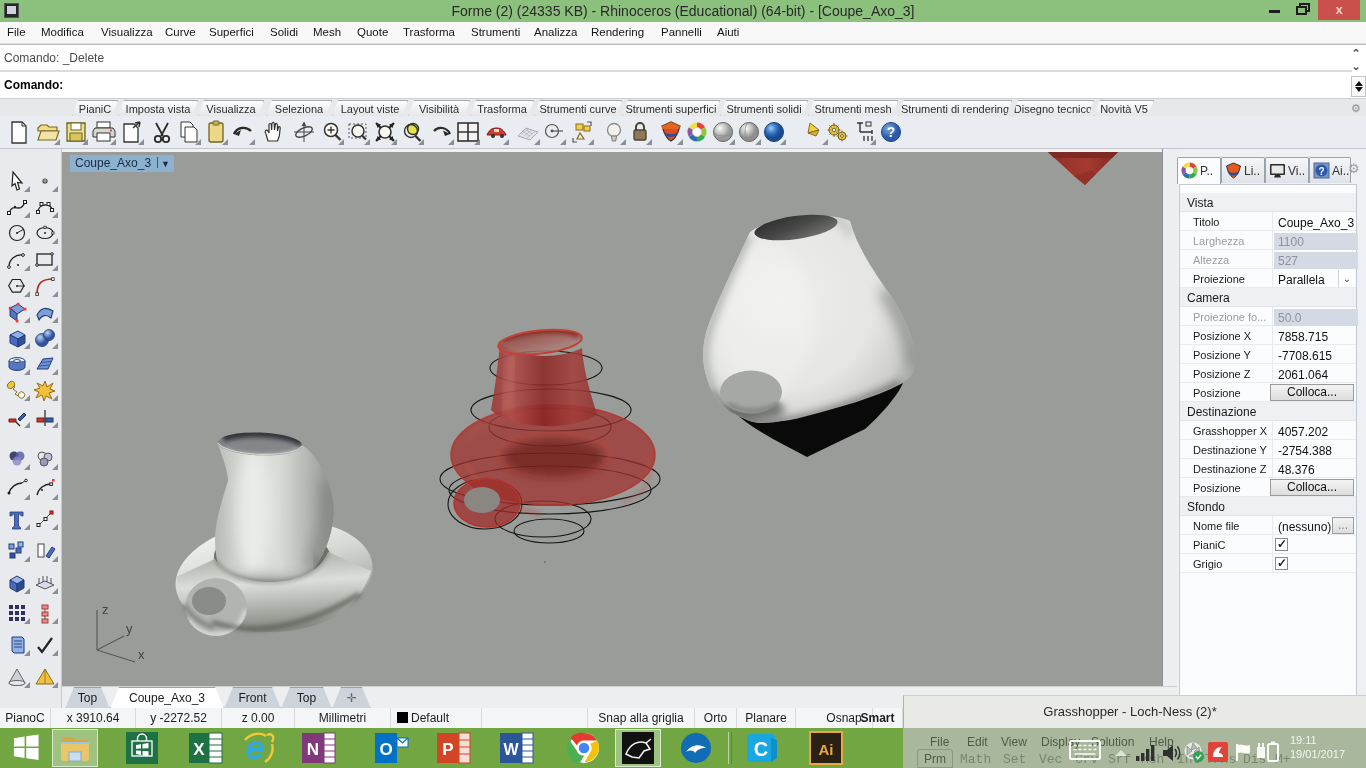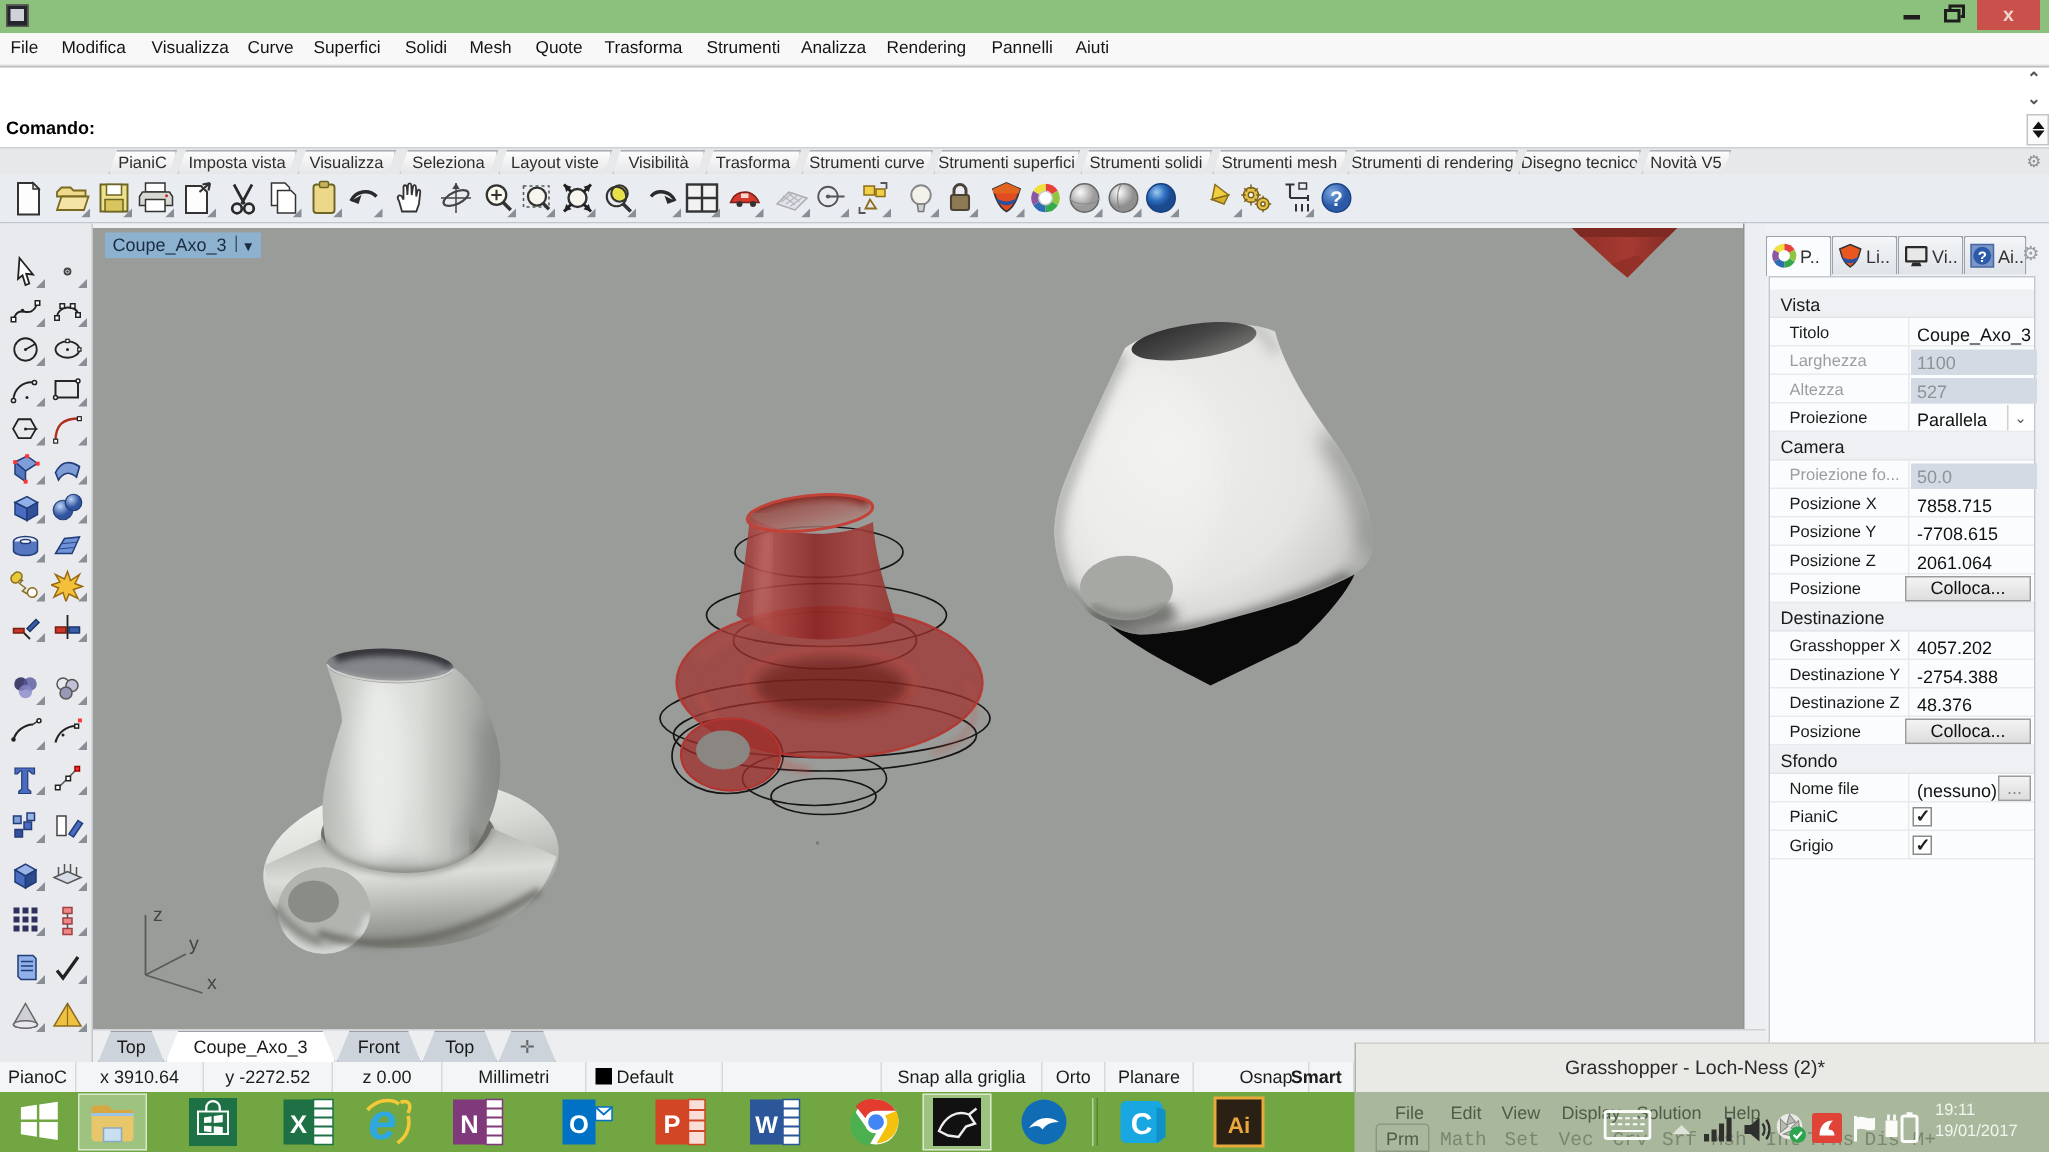--- a/index.html
+++ b/index.html
@@ -93,20 +93,21 @@
   #prmbox { position:absolute; left:14px; top:21px; width:36px; height:19px; border:1px solid #8b9884; border-radius:3px 3px 0 0; color:#4e5c48; font-size:12px; text-align:center; padding-top:2px; }
   .tico { position:absolute; top:2px; width:36px; height:36px; }
   .tray { position:absolute; }
   #clock { position:absolute; right:6px; top:5px; width:70px; color:#f2f5ef; font-size:11px; line-height:14px; }
 </style>
 </head>
 <body>
 
 <div class="abs" id="titlebar">
   <div class="abs ticon"></div>
+  <div class="abs" id="title-text">Forme (2) (24335 KB) - Rhinoceros (Educational) (64-bit) - [Coupe_Axo_3]</div>
   <div class="abs cap-min"></div>
   <div class="abs cap-max">
       <span class="b1"></span>
       <span class="b2"></span>
     </div>
   <div class="abs cap-close">
       <span>x</span>
     </div>
 </div>
 
@@ -121,20 +122,21 @@
     <span style="left:357px">Quote</span>
     <span style="left:403px">Trasforma</span>
     <span style="left:471px">Strumenti</span>
     <span style="left:534px">Analizza</span>
     <span style="left:591px">Rendering</span>
     <span style="left:661px">Pannelli</span>
     <span style="left:717px">Aiuti</span>
   </div>
 
 <div class="abs" id="cmd">
+  <div class="abs r1">Comando: _Delete</div>
   <div class="abs r2">Comando:</div>
   <div class="abs chev" style="top:4px">⌃</div>
   <div class="abs chev" style="top:17px">⌄</div>
   <div class="abs spin">
       <span class="u"></span>
       <span class="d"></span>
     </div>
 </div>
 
 <div class="abs" id="tabrow">

